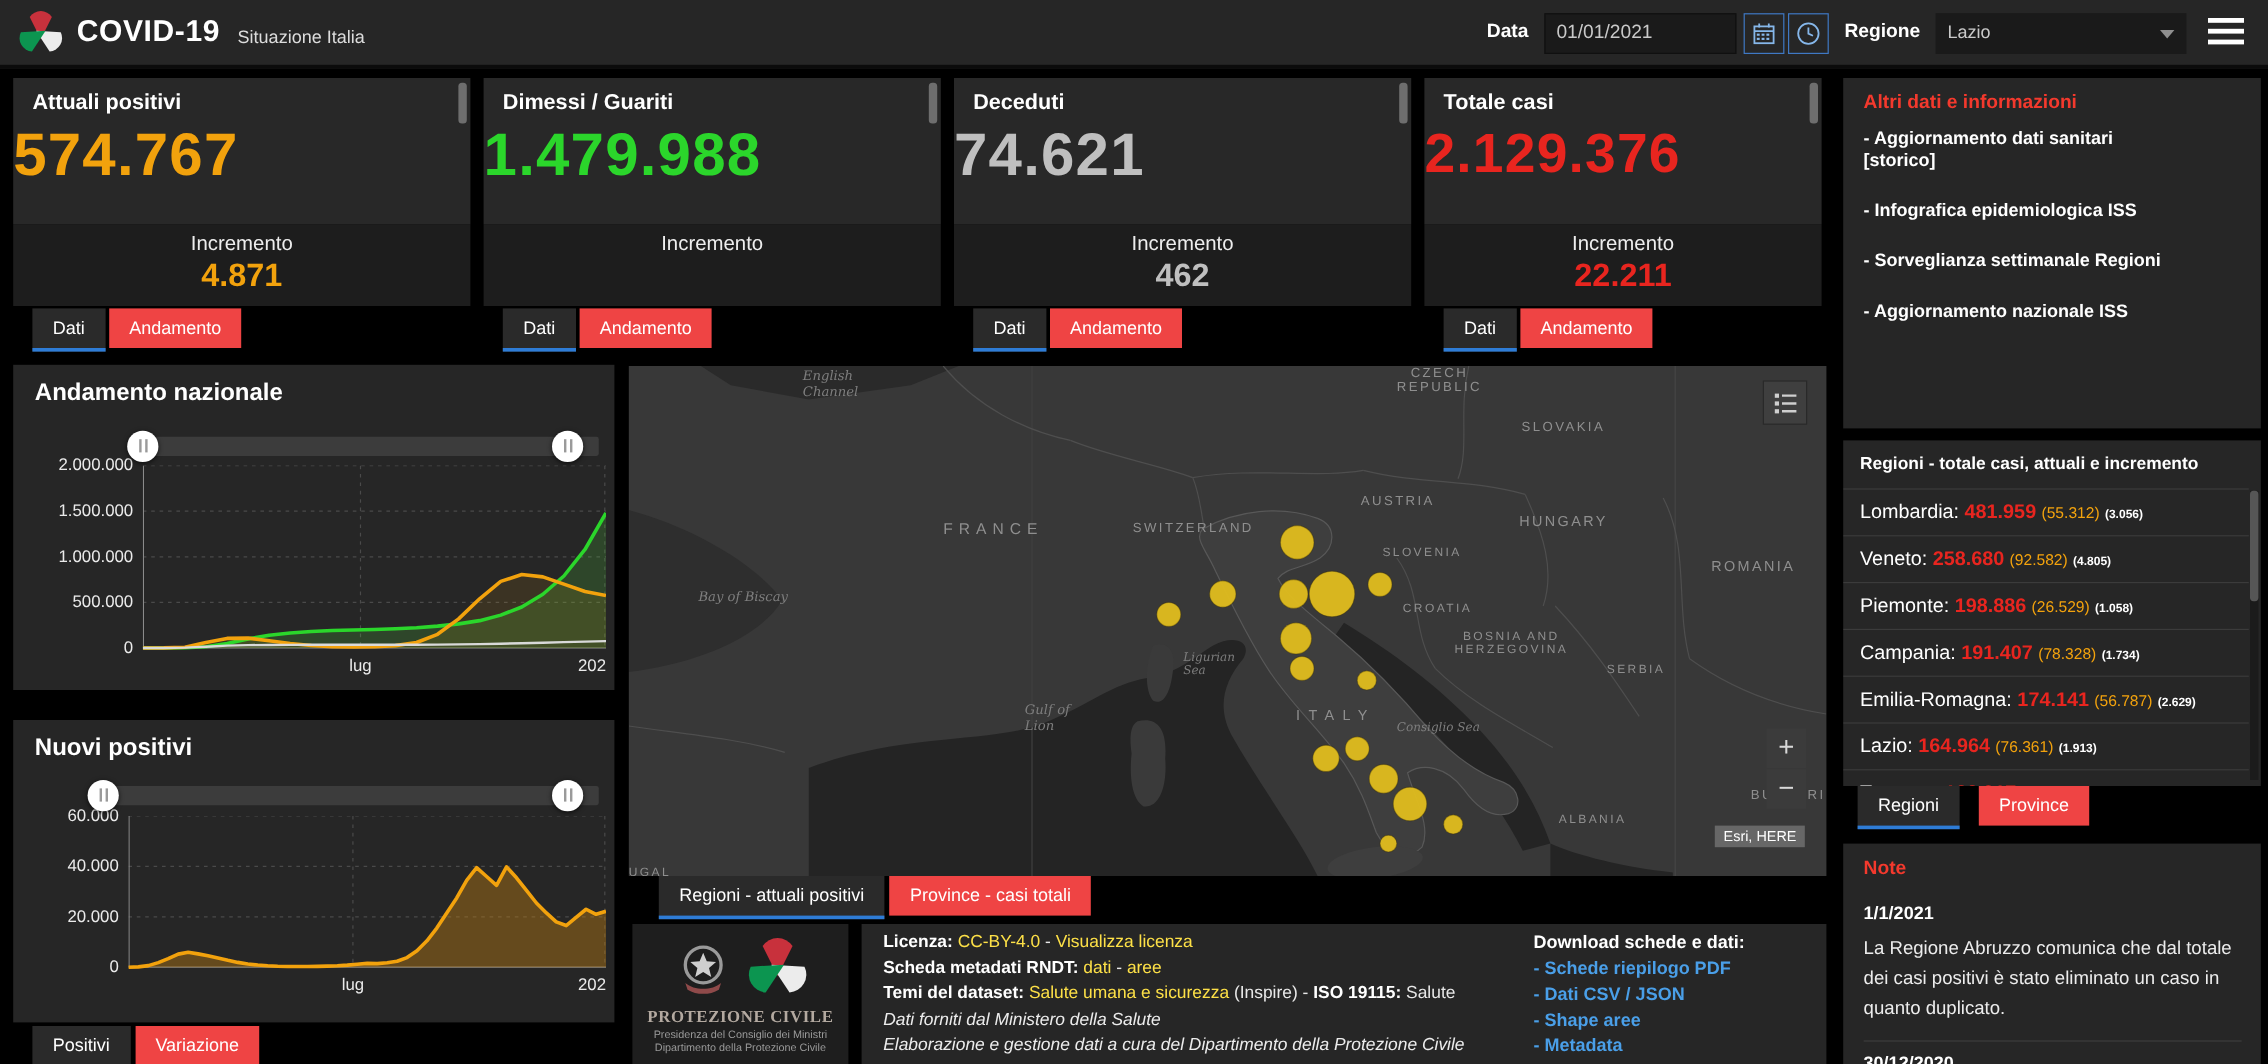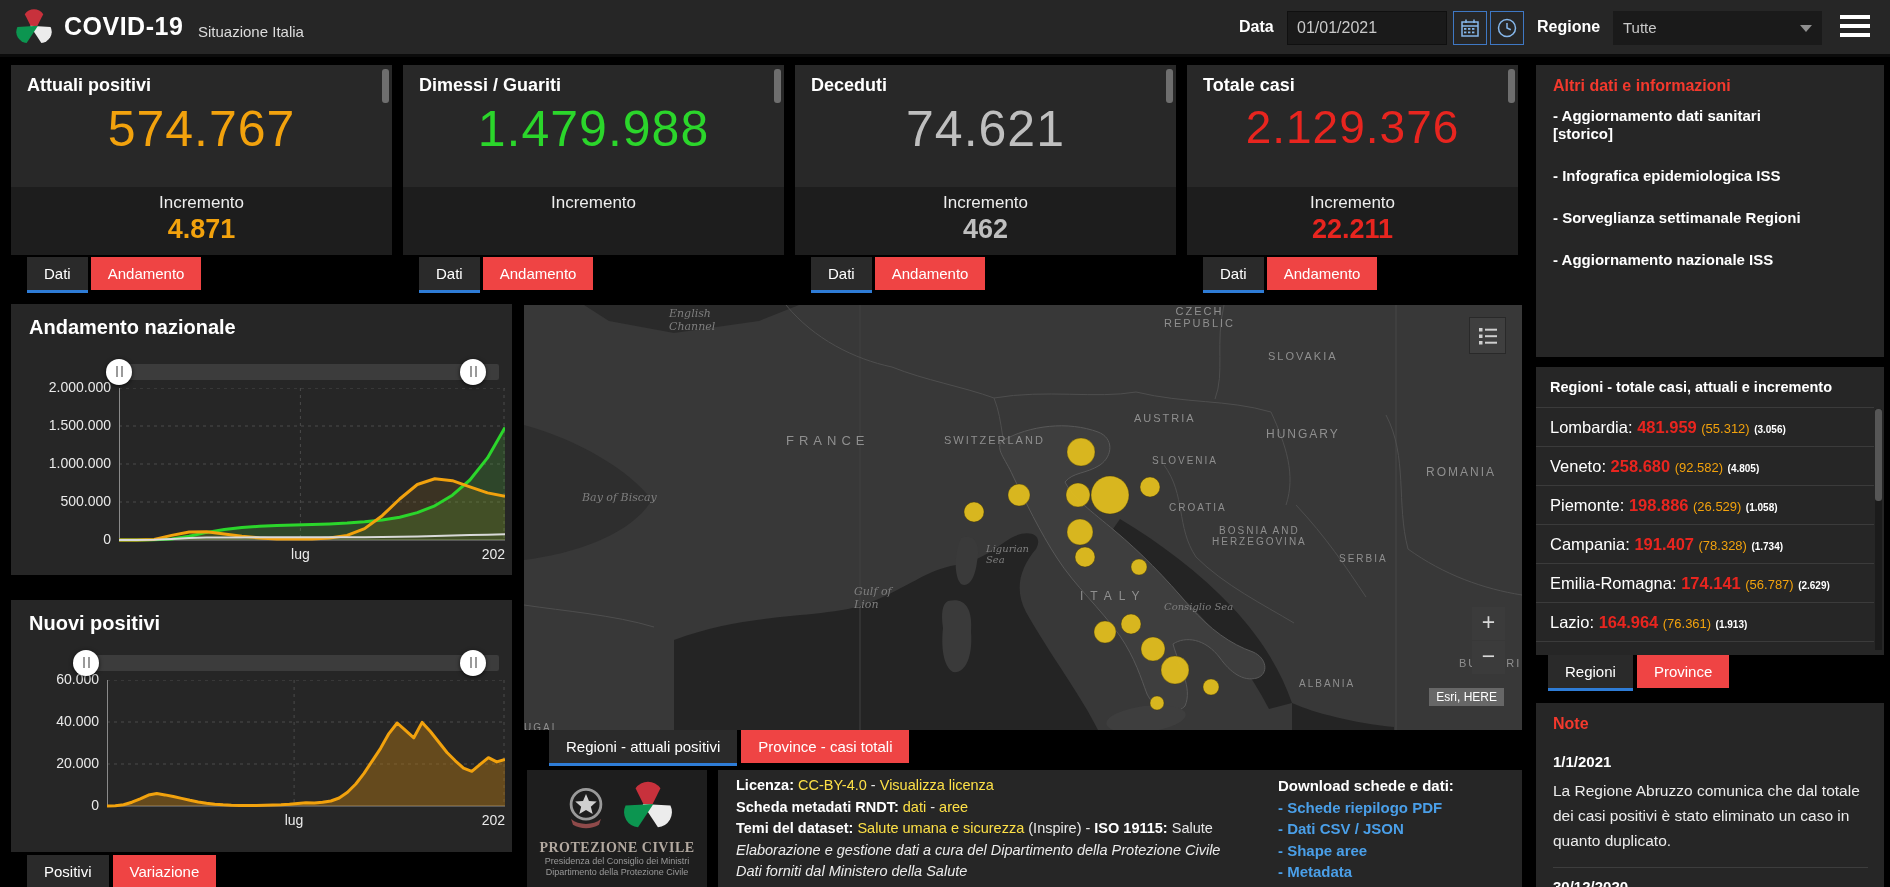--- a/index.html
+++ b/index.html
@@ -21,21 +21,21 @@
 #region-label{position:absolute;left:1537px;top:18px;font-size:16px;font-weight:bold}
 #region-select{position:absolute;left:1613px;top:11px;width:209px;height:34px;background:#1a1a1a;color:#c9c9c9;font-size:15px;line-height:34px;padding-left:10px;cursor:pointer}
 .chev{position:absolute;right:10px;top:14px;width:0;height:0;border-left:6px solid transparent;border-right:6px solid transparent;border-top:7px solid #8f8f8f}
 #hamburger{position:absolute;left:1840px;top:15px;width:30px;cursor:pointer}
 #hamburger span{display:block;height:4px;background:#fff;margin-bottom:5px}
 
 
 .card{position:absolute;top:65px;height:190px}
 .card-top{height:122px;background:#282828;position:relative}
 .card-title{padding:10px 0 0 16px;font-size:18px;font-weight:bold}
-.card-value{text-align:center;font-weight:normal;margin-top:4px;letter-spacing:1px}
+.card-value{text-align:left;font-weight:bold;margin-top:4px;letter-spacing:1px}
 .card-scrollbar{position:absolute;right:3px;top:4px;width:7px;height:34px;background:#6e6e6e;border-radius:3px;cursor:pointer}
 .card-bottom{height:68px;background:#1d1d1d;text-align:center;padding-top:6px}
 .card-inc-label{font-size:17px;color:#ededed}
 .card-inc-value{font-size:27px;font-weight:bold;margin-top:1px}
 .tabrow{position:absolute;display:flex;gap:3px}
 .tab{background:#ef4444;color:#fff;font-size:15px;padding:0 17px;height:33px;line-height:33px;cursor:pointer;white-space:nowrap}
 .tab.active{background:#2a2a2a;border-bottom:3px solid #2e7cd6;height:36px}
 
 
 #panelA{left:11px;top:304px;width:501px;height:271px}
@@ -80,21 +80,21 @@
 #regioni-panel{left:1536px;top:367px;width:348px;height:288px;overflow:hidden}
 #regioni-title{position:absolute;left:14px;top:12px;font-size:14.5px;font-weight:bold}
 #region-list{position:absolute;left:0;top:40px;right:10px}
 .regrow{height:39px;line-height:39px;border-top:1px solid #3b3b3b;padding-left:14px;white-space:nowrap}
 .rname{font-size:16.5px;color:#fff}
 .rtotal{font-size:16.5px;font-weight:bold;color:#e8251f}
 .rcur{font-size:13px;color:#f2a20d}
 .rdelta{font-size:10px;font-weight:bold;color:#fff}
 #regioni-scrollbar{position:absolute;right:2px;top:42px;bottom:5px;width:7px;background:#1b1b1b;cursor:pointer}
 #regioni-thumb{width:7px;height:92px;background:#565656;border-radius:3px}
-#right-tabs{position:absolute;left:1548px;top:655px;display:flex;gap:4px}
+#right-tabs{position:absolute;left:1548px;top:655px;display:flex;gap:16px}
 #note-panel{left:1536px;top:703px;width:348px;height:200px}
 #note-title{position:absolute;left:17px;top:12px;font-size:16px;font-weight:bold;color:#f3392d}
 #note-list{position:absolute;left:17px;top:40px;right:16px}
 .note-entry{padding:10px 0 14px}
 .note-date{font-size:15px;font-weight:bold;margin-bottom:8px}
 .note-text{font-size:15.5px;line-height:25px;color:#ececec}
 </style>
 </head>
 <body>
 
@@ -129,21 +129,21 @@
     </svg>
   </div>
   <div id="btn-clock" class="hbtn">
     <svg width="22" height="22" viewBox="0 0 22 22">
       <circle cx="11" cy="11" r="8.5" fill="none" stroke="#86b7ea" stroke-width="1.5"></circle>
       <path d="M11,6 L11,11 L14.8,12.8" fill="none" stroke="#86b7ea" stroke-width="1.5"></path>
     </svg>
   </div>
   <div id="region-label">Regione</div>
   <div id="region-select">
-    <span>Tutte</span>
+    <span>Lazio</span>
     <span class="chev"></span>
   </div>
   <div id="hamburger">
       <span></span>
       <span></span>
       <span></span>
     </div>
 </header>
 
 <div id="cards-wrap">
@@ -389,22 +389,22 @@
   <div id="org-name">PROTEZIONE CIVILE</div>
   <div class="org-line">Presidenza del Consiglio dei Ministri</div>
   <div class="org-line">Dipartimento della Protezione Civile</div>
 </div>
 
 <div id="credits-main">
   <div id="license-lines">
       <div class="lic-line"><span class="seg-b">Licenza: </span><span class="seg-l">CC-BY-4.0</span><span class="seg-p"> - </span><span class="seg-l">Visualizza licenza</span></div>
       <div class="lic-line"><span class="seg-b">Scheda metadati RNDT: </span><span class="seg-l">dati</span><span class="seg-p"> - </span><span class="seg-l">aree</span></div>
       <div class="lic-line"><span class="seg-b">Temi del dataset: </span><span class="seg-l">Salute umana e sicurezza</span><span class="seg-p"> (Inspire) - </span><span class="seg-b">ISO 19115: </span><span class="seg-p">Salute</span></div>
+      <div class="lic-line"><span class="seg-i">Dati forniti dal Ministero della Salute</span></div>
       <div class="lic-line"><span class="seg-i">Elaborazione e gestione dati a cura del Dipartimento della Protezione Civile</span></div>
-      <div class="lic-line"><span class="seg-i">Dati forniti dal Ministero della Salute</span></div>
     </div>
   <div id="download-block">
     <div id="download-title">Download schede e dati:</div>
     <div id="download-list">
         <div class="dl-link">- Schede riepilogo PDF</div>
         <div class="dl-link">- Dati CSV / JSON</div>
         <div class="dl-link">- Shape aree</div>
         <div class="dl-link">- Metadata</div>
       </div>
   </div>

